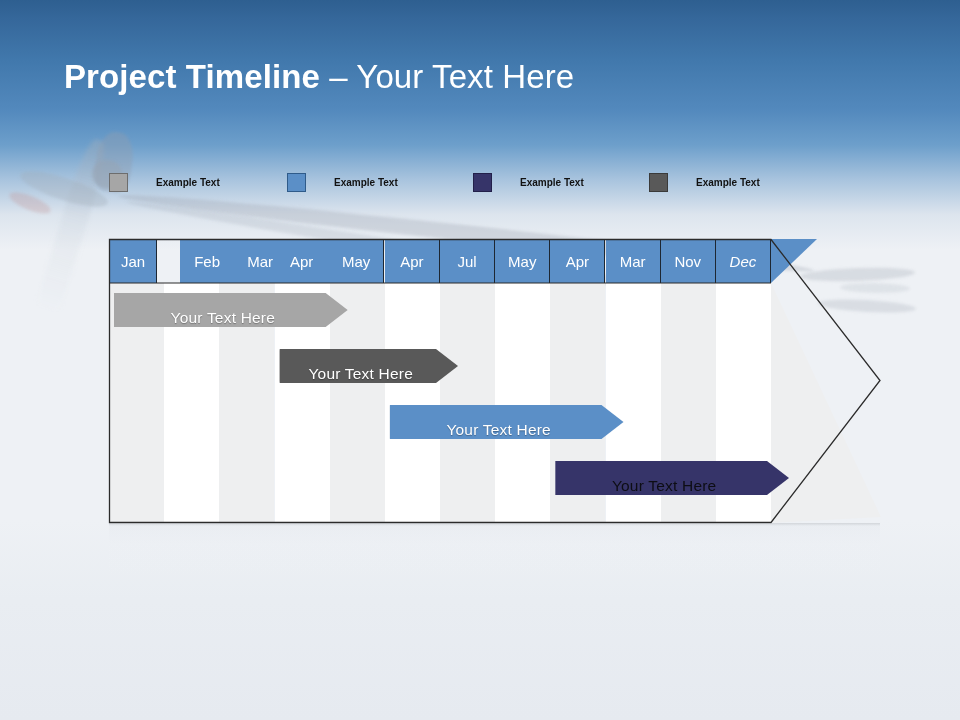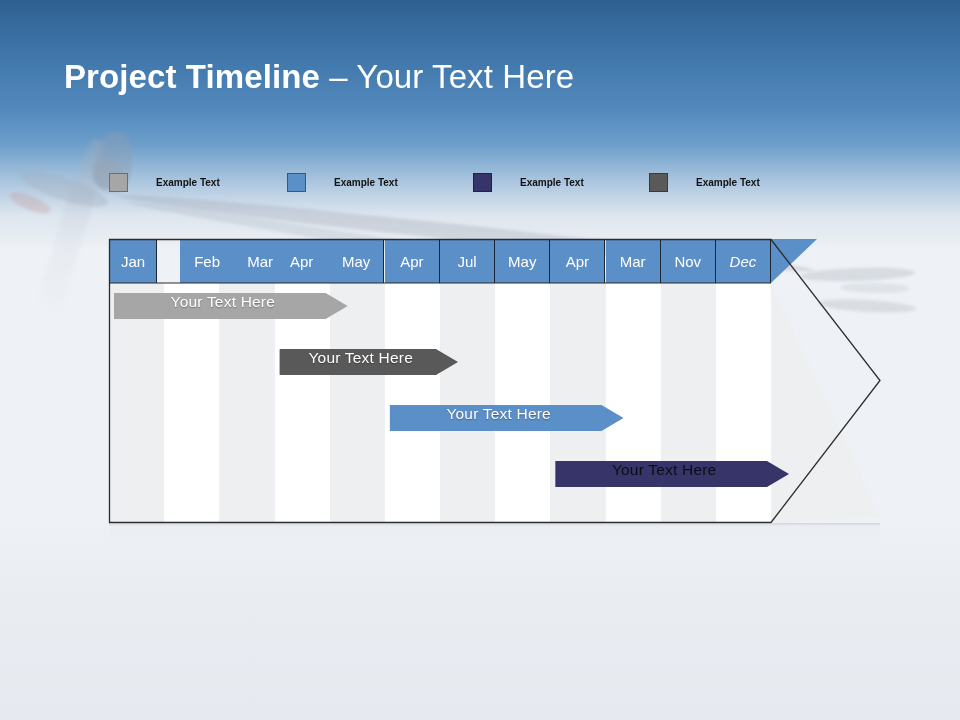--- a/index.html
+++ b/index.html
@@ -206,23 +206,23 @@
     top: 0;
     width: 46px;
     height: 44px;
     background: #5b8fc7;
     clip-path: polygon(0 0, 100% 0, 0 100%);
   }
 
   
   .bar {
     position: absolute;
-    height: 26px;
+    height: 34px;
     display: flex;
-    align-items: flex-start;
+    align-items: flex-end;
     justify-content: center;
     box-sizing: border-box;
     clip-path: polygon(0 0, calc(100% - 22px) 0, 100% 50%, calc(100% - 22px) 100%, 0 100%);
   }
   .bar-label {
     font-size: 15.5px;
     white-space: nowrap;
     letter-spacing: 0.2px;
     padding-right: 16px;
   }

